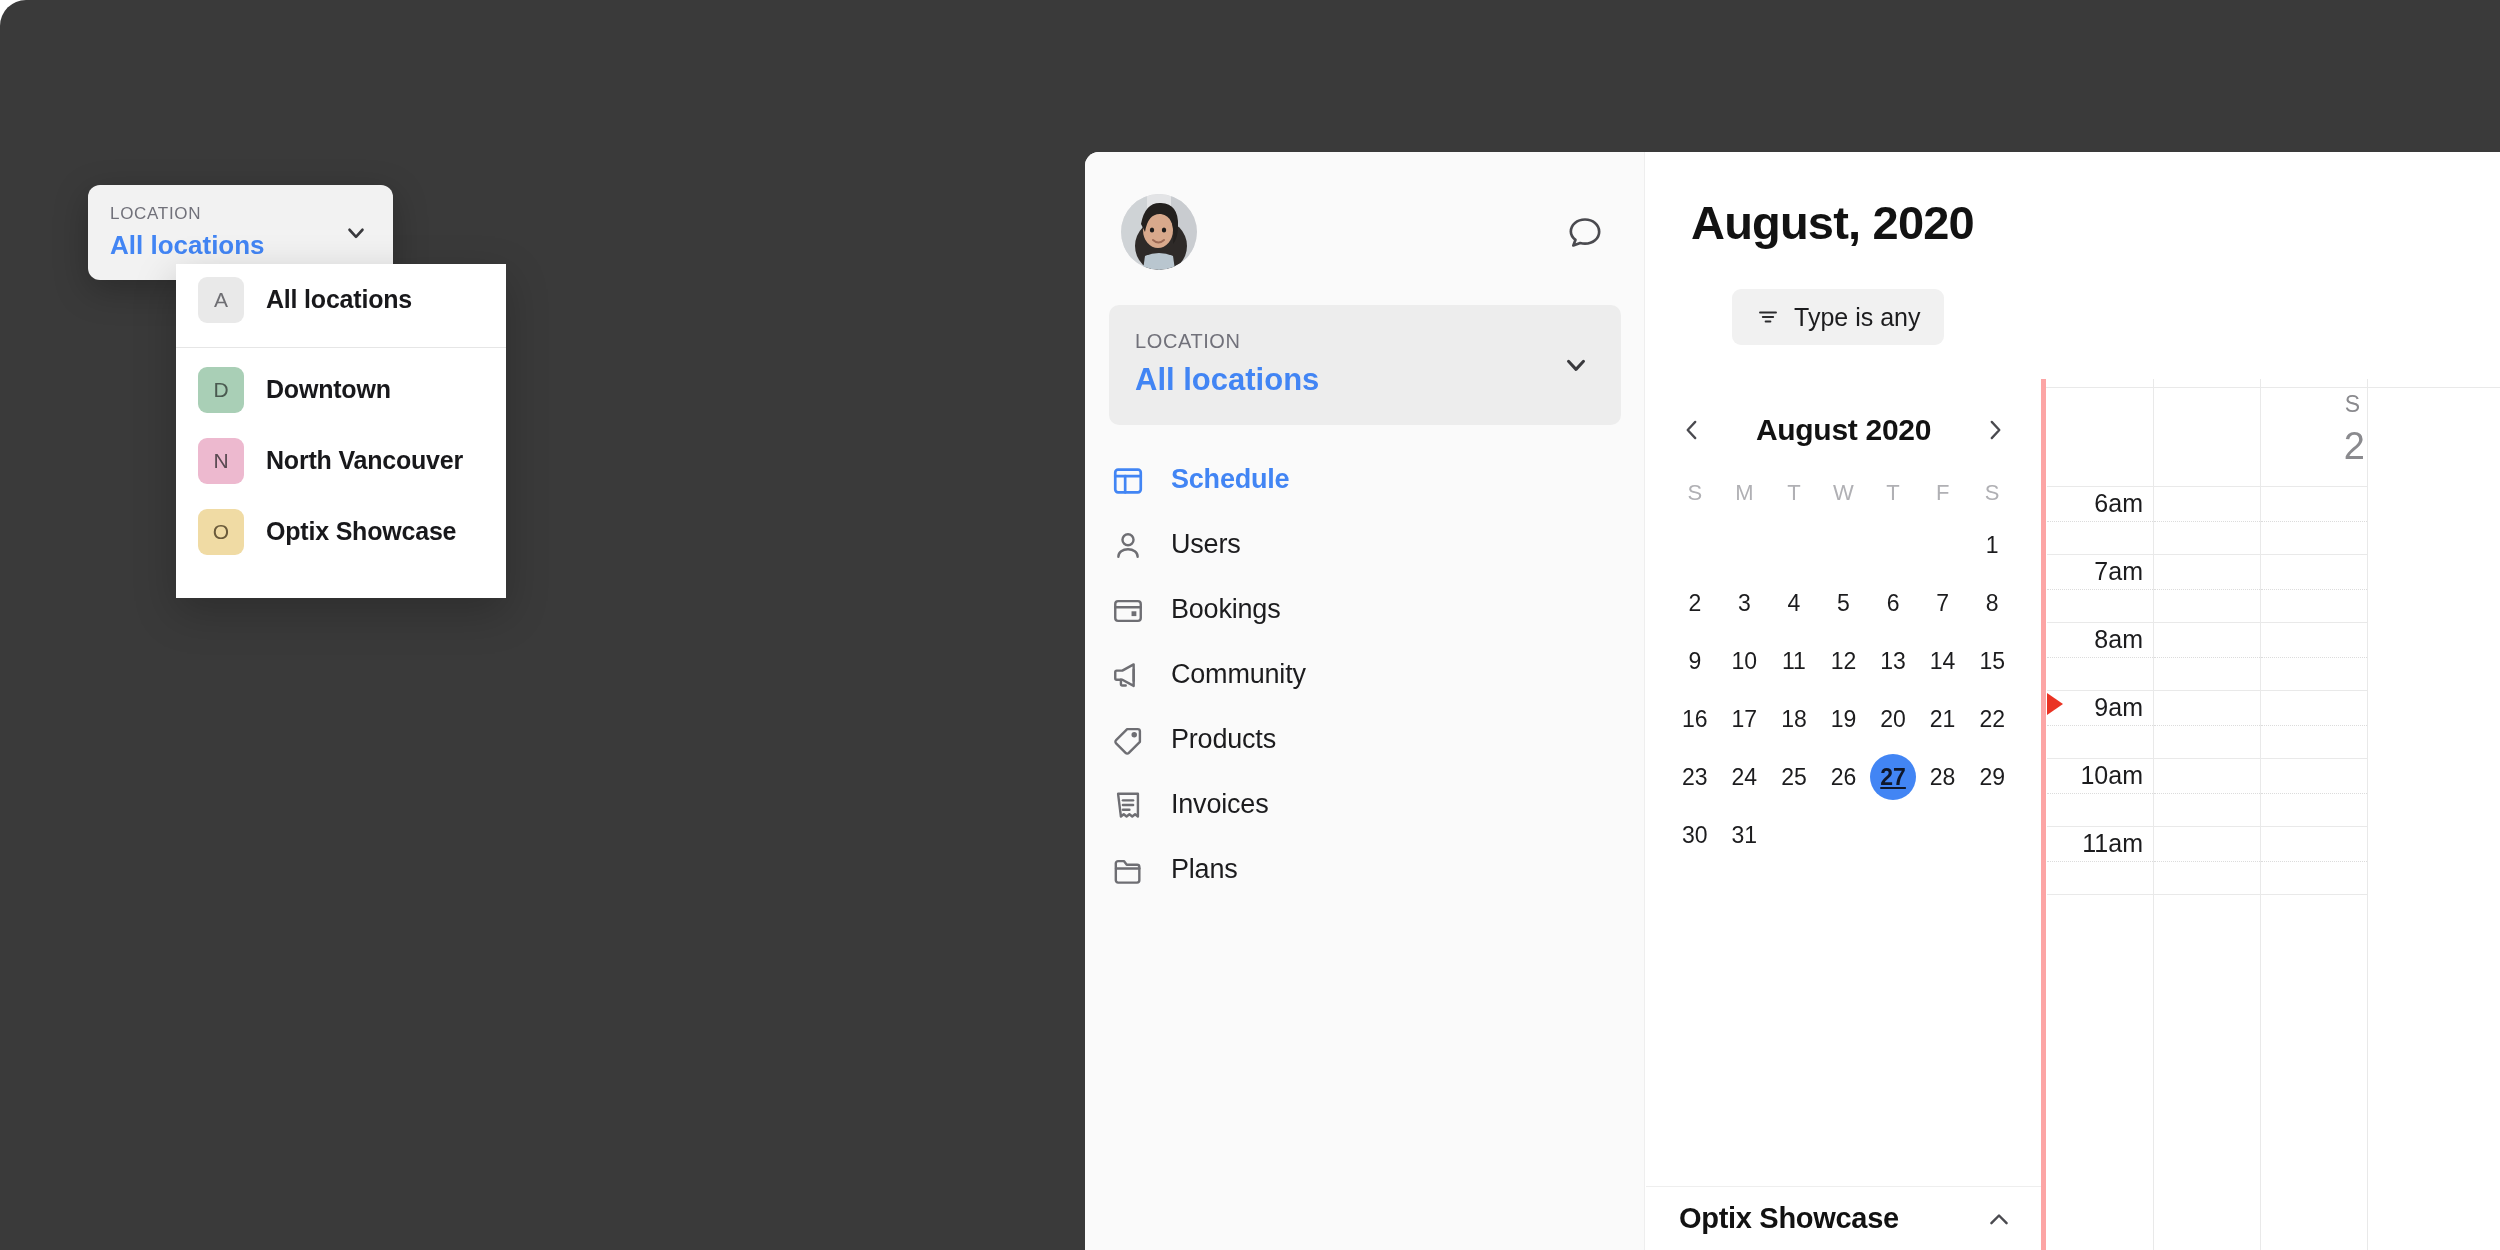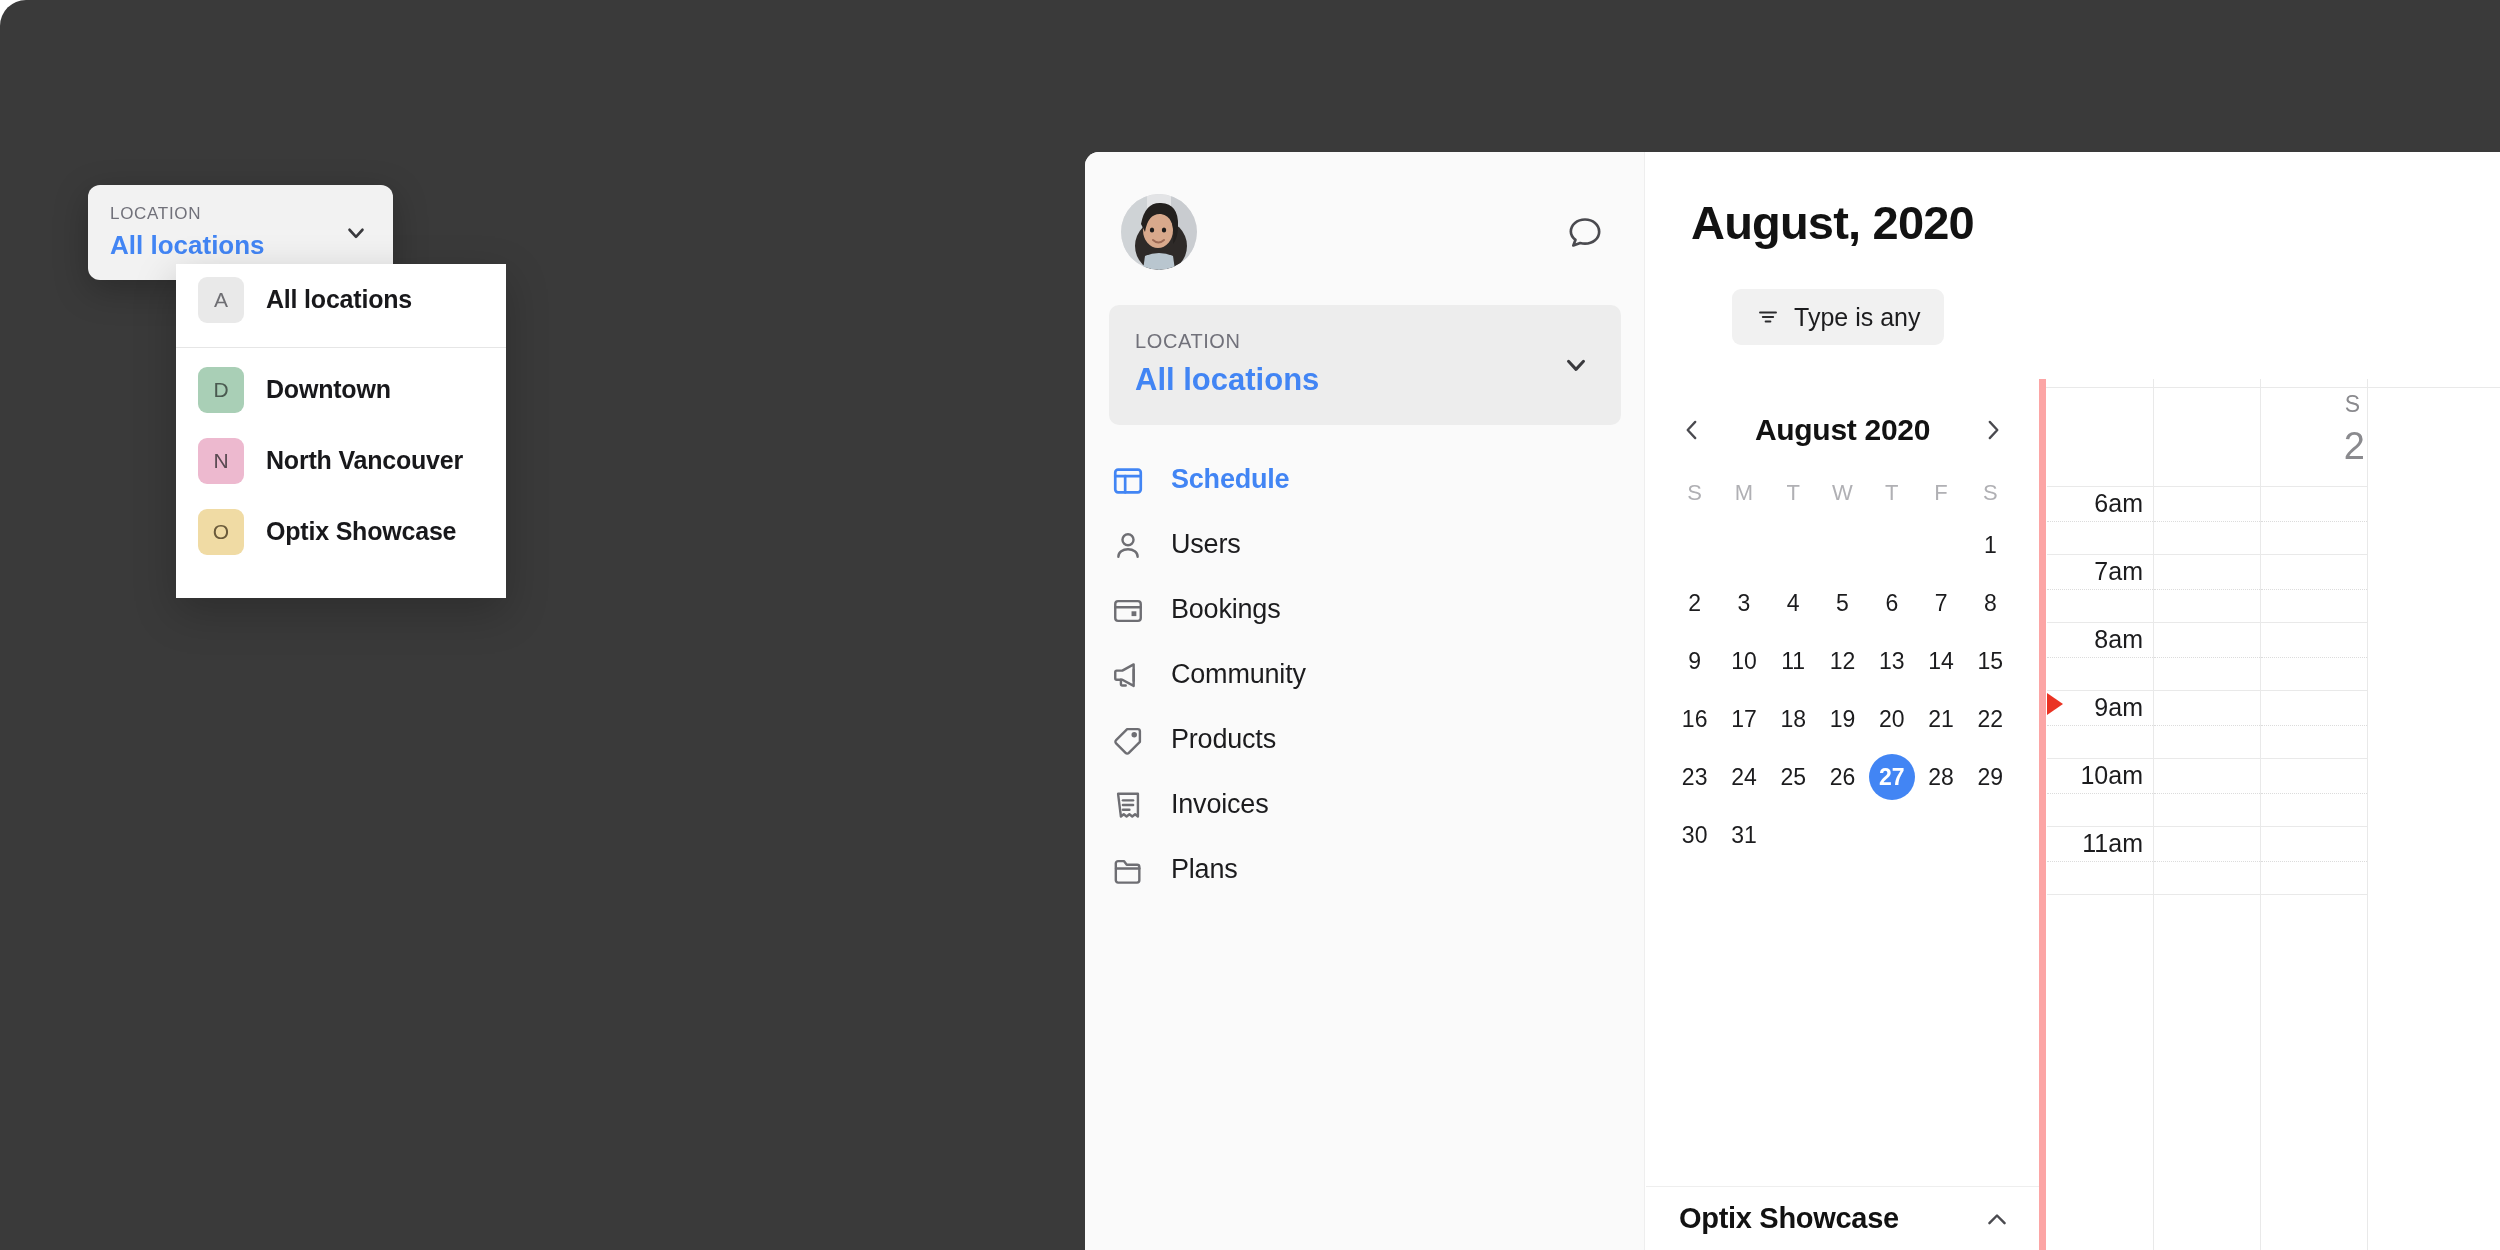--- a/index.html
+++ b/index.html
@@ -159,21 +159,21 @@
     font-weight: 500;
     color: #1c1c1e;
     margin-left: 41px;
   }
 
   
   #cal-panel {
     position: absolute;
     left: 0; top: 227px;
     width: 400px; bottom: 0;
-    border-right: 7px solid #fca5a5;
+    border-right: 5px solid #fca5a5;
     background: #ffffff;
   }
   #cal-nav {
     display: flex;
     align-items: center;
     justify-content: space-between;
     padding: 32px 27px 0 27px;
   }
   #cal-month {
     font-size: 30px;
@@ -202,21 +202,21 @@
   }
   .day {
     width: 46px; height: 46px;
     display: flex; align-items: center; justify-content: center;
     font-size: 23px;
     font-weight: 500;
     color: #1c1c1e;
     border-radius: 50%;
   }
   .day.empty { color: transparent; }
-  .day.selected { background: #4285f4; color: #ffffff; font-weight: 600; }
+  .day.selected { background: #4285f4; color: #0f172a; font-weight: 600; text-decoration: underline; }
 
   #cal-footer {
     position: absolute;
     left: 0; bottom: 0;
     width: 100%;
     height: 64px;
     border-top: 1px solid #eeeeee;
     display: flex;
     align-items: center;
     justify-content: space-between;

